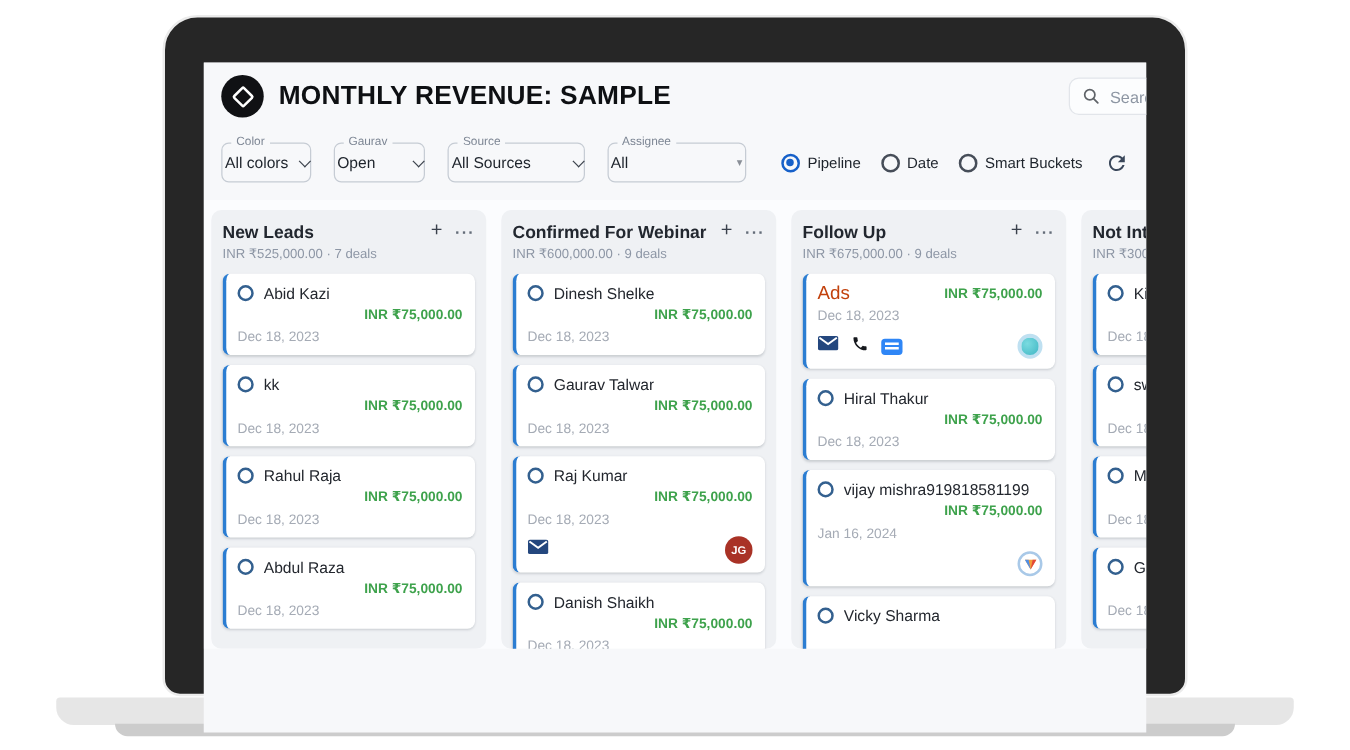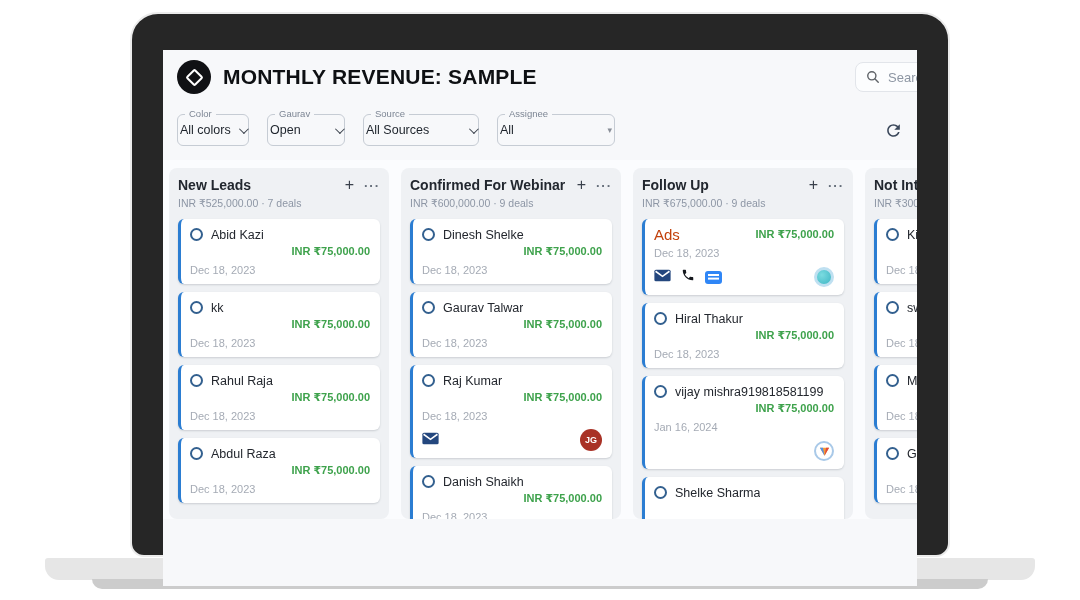--- a/index.html
+++ b/index.html
@@ -130,20 +130,34 @@
       <span class="select-label">Source</span>
       <span class="select-value">All Sources</span>
       <span class="chev"></span>
     </div>
     <div class="select w4">
       <span class="select-label">Assignee</span>
       <span class="select-value">All</span>
       <span class="caret">▾</span>
     </div>
 
+    <div class="radio-group" id="radios">
+        <div class="radio-item">
+          <span class="radio on"></span>
+          <span class="radio-label">Pipeline</span>
+        </div>
+        <div class="radio-item">
+          <span class="radio"></span>
+          <span class="radio-label">Date</span>
+        </div>
+        <div class="radio-item">
+          <span class="radio"></span>
+          <span class="radio-label">Smart Buckets</span>
+        </div>
+      </div>
 
     <button class="refresh-btn">
       <svg width="19" height="19" viewBox="0 0 24 24">
         <path fill="#3a475a" d="M17.65 6.35C16.2 4.9 14.21 4 12 4c-4.42 0-7.99 3.58-8 8s3.57 8 7.99 8c3.73 0 6.84-2.55 7.73-6h-2.08c-.82 2.33-3.04 4-5.65 4-3.31 0-6-2.69-6-6s2.69-6 6-6c1.66 0 3.14.69 4.22 1.78L13 11h7V4l-2.35 2.35z"></path>
       </svg>
     </button>
   </div>
 
   <div class="board" id="board">
       <div class="column">
@@ -305,21 +319,21 @@
                 <path d="M12 3L22 20H2z" fill="#f29d38"></path>
                 <path d="M12 3L2 20h6.5z" fill="#e3483a"></path>
                 <path d="M12 3l10 17h-6.5z" fill="#4f8fe8"></path>
               </svg>
             </span>
           </div>
         </div>
         <div class="card">
           <div class="card-row1">
             <span class="deal-circle"></span>
-            <span class="card-name">Shelke Sharma</span>
+            <span class="card-name">Vicky Sharma</span>
           </div>
         </div>
       </div>
       <div class="column">
         <div class="col-head">
           <span class="col-title">Not Inte</span>
         </div>
         <div class="col-summary">INR ₹300,0</div>
         <div class="card">
           <div class="card-row1">

